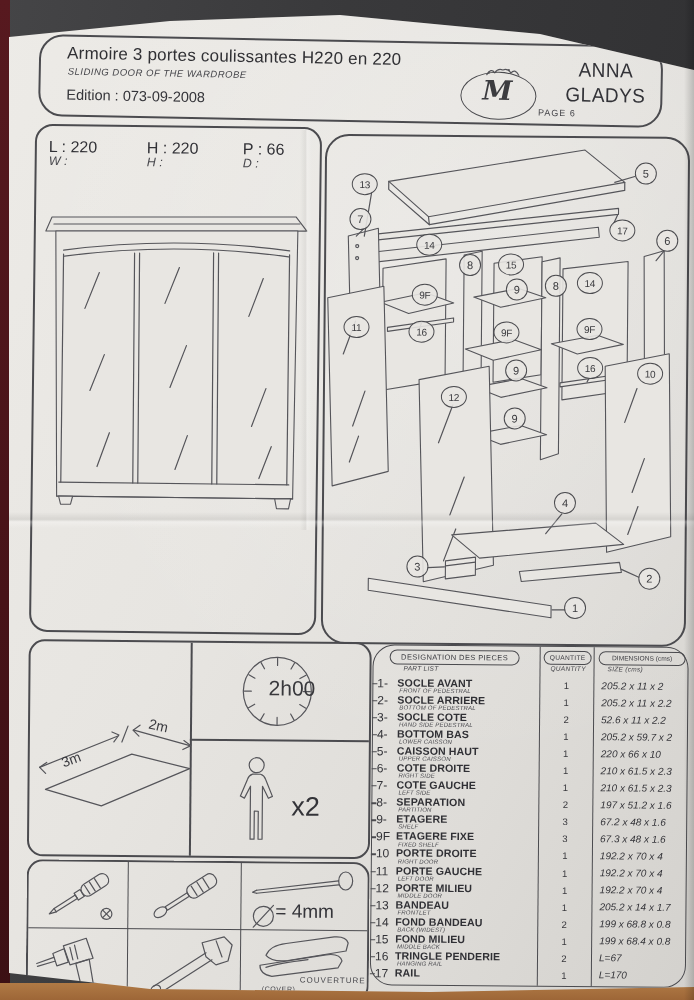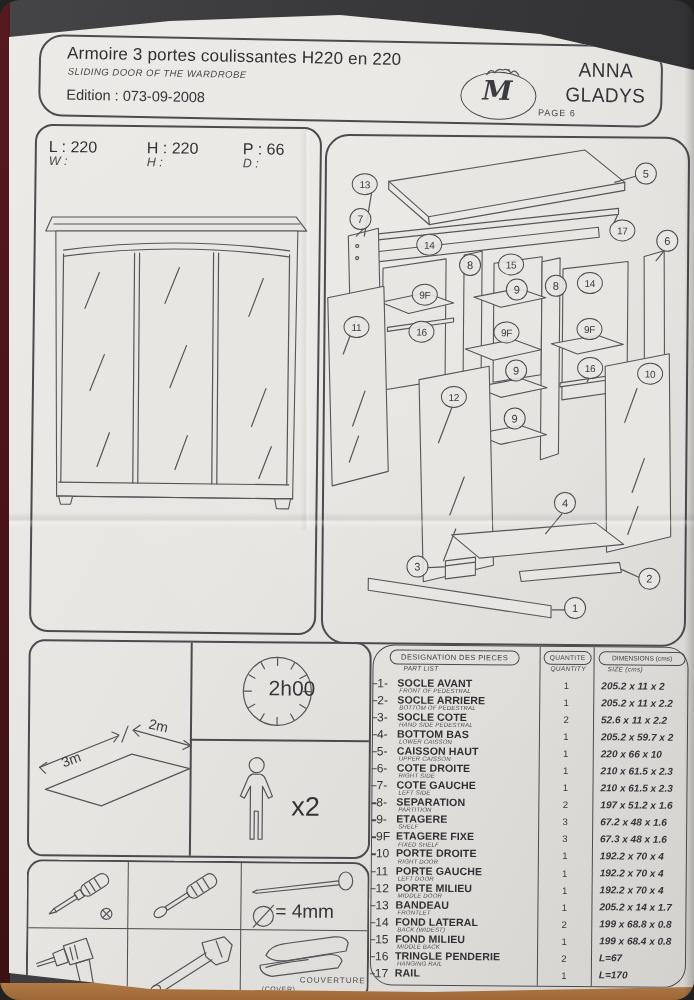--- a/index.html
+++ b/index.html
@@ -1,18 +1,18 @@
 <!DOCTYPE html>
 <html><head>
 <meta charset="utf-8">
 <style>
   html,body{margin:0;padding:0;background:#222;}
   #shot{position:relative;width:694px;height:1000px;overflow:hidden;
         font-family:"Liberation Sans",sans-serif;color:#3a3a3e;
-        background:linear-gradient(100deg,#454547 0%,#39393b 40%,#2f2f31 100%);border-radius:20px;}
+        background:linear-gradient(100deg,#454547 0%,#39393b 40%,#2f2f31 100%);}
   
   .left-strip{position:absolute;left:0;top:0;width:10px;height:100%;
         background:linear-gradient(180deg,#57191f,#471318 60%,#3c1014);}
   .wood{position:absolute;left:0;bottom:0;width:100%;height:17px;
         background:linear-gradient(180deg,#b07a45,#9d6637);}
   
   .paper{position:absolute;inset:0;
         clip-path:polygon(9px 37px,170px 21px,340px 15px,540px 34px,694px 70px,
                           694px 987px,430px 992px,150px 989px,9px 973px);
         background:
@@ -92,21 +92,21 @@
   .hsub{position:absolute;font-size:6.5px;font-style:italic;color:#45454a;letter-spacing:.3px;}
   .hs1{left:30px;top:19px}.hs2{left:177px;top:18px}.hs3{left:234px;top:18px}
   .rows{position:absolute;left:0;top:31px;width:100%;}
   .trow{position:relative;display:flex;height:17.05px;align-items:flex-start;}
   .trow::before{content:'';position:absolute;left:-1px;top:7px;width:5px;height:1.2px;background:#4b4b4f;}
   .tnum{width:20px;padding-left:4px;font-size:12px;color:#323237;flex:none;}
   .tname-wrap{width:142px;flex:none;line-height:1;}
   .tname{display:block;font-size:10.6px;font-weight:bold;letter-spacing:.1px;color:#303035;margin-top:1px;}
   .tsub{display:block;font-size:6px;font-style:italic;color:#47474c;margin-left:2px;margin-top:-.5px;letter-spacing:.2px;}
   .tqty{width:54px;flex:none;text-align:center;font-size:9.5px;padding-top:2px;color:#38383d;}
-  .tdims{flex:1;padding-left:8px;font-size:10px;font-style:italic;font-weight:bold;color:#333338;padding-top:1.5px;white-space:nowrap;}
+  .tdims{flex:1;padding-left:8px;font-size:10px;font-style:italic;font-weight:normal;color:#333338;padding-top:1.5px;white-space:nowrap;}
   .svg-label{font-family:"Liberation Sans",sans-serif;fill:#3b3b40;}
 </style>
 </head>
 <body>
 
 <div id="shot">
   <div class="left-strip"></div>
   <div class="wood"></div>
 
   <div class="paper">
@@ -553,21 +553,21 @@
                 <span class="tname">BANDEAU</span>
                 <span class="tsub">FRONTLET</span>
               </span>
               <span class="tqty">1</span>
               <span class="tdims">205.2 x 14 x 1.7</span>
             </div>
 
             <div class="trow">
               <span class="tnum">14</span>
               <span class="tname-wrap">
-                <span class="tname">FOND LATERAL</span>
+                <span class="tname">FOND BANDEAU</span>
                 <span class="tsub">BACK (WIDEST)</span>
               </span>
               <span class="tqty">2</span>
               <span class="tdims">199 x 68.8 x 0.8</span>
             </div>
 
             <div class="trow">
               <span class="tnum">15</span>
               <span class="tname-wrap">
                 <span class="tname">FOND MILIEU</span>

